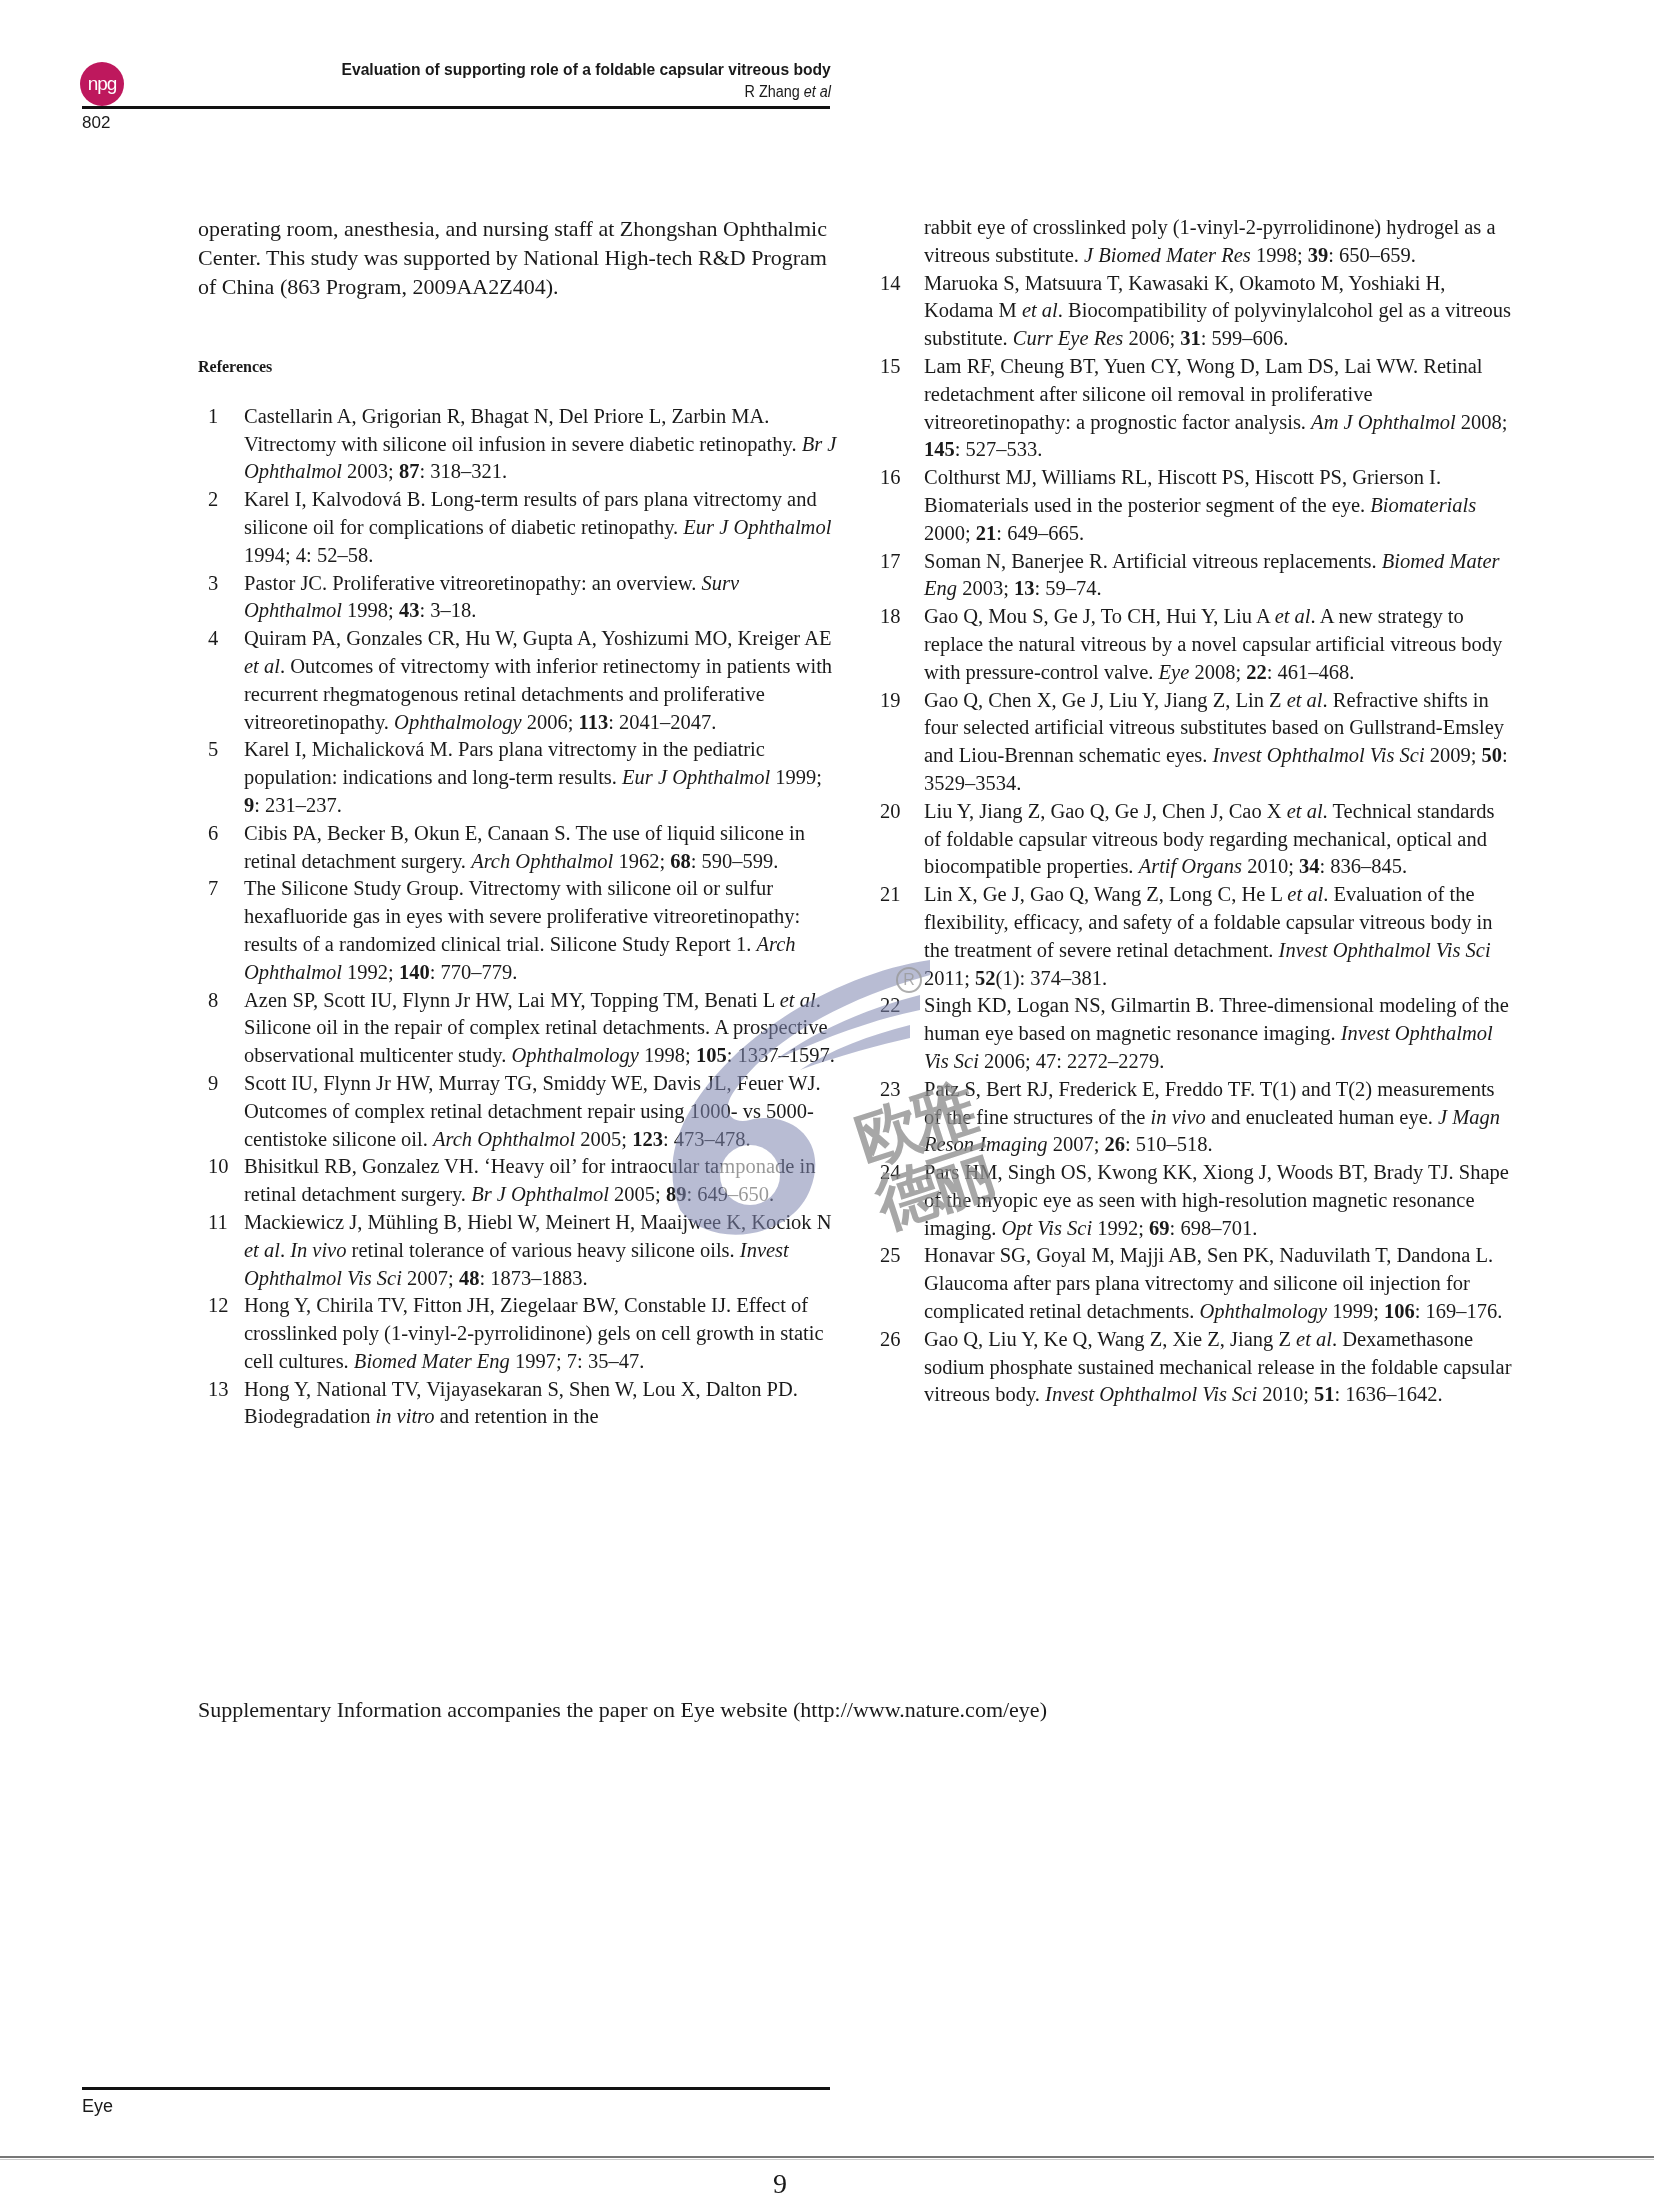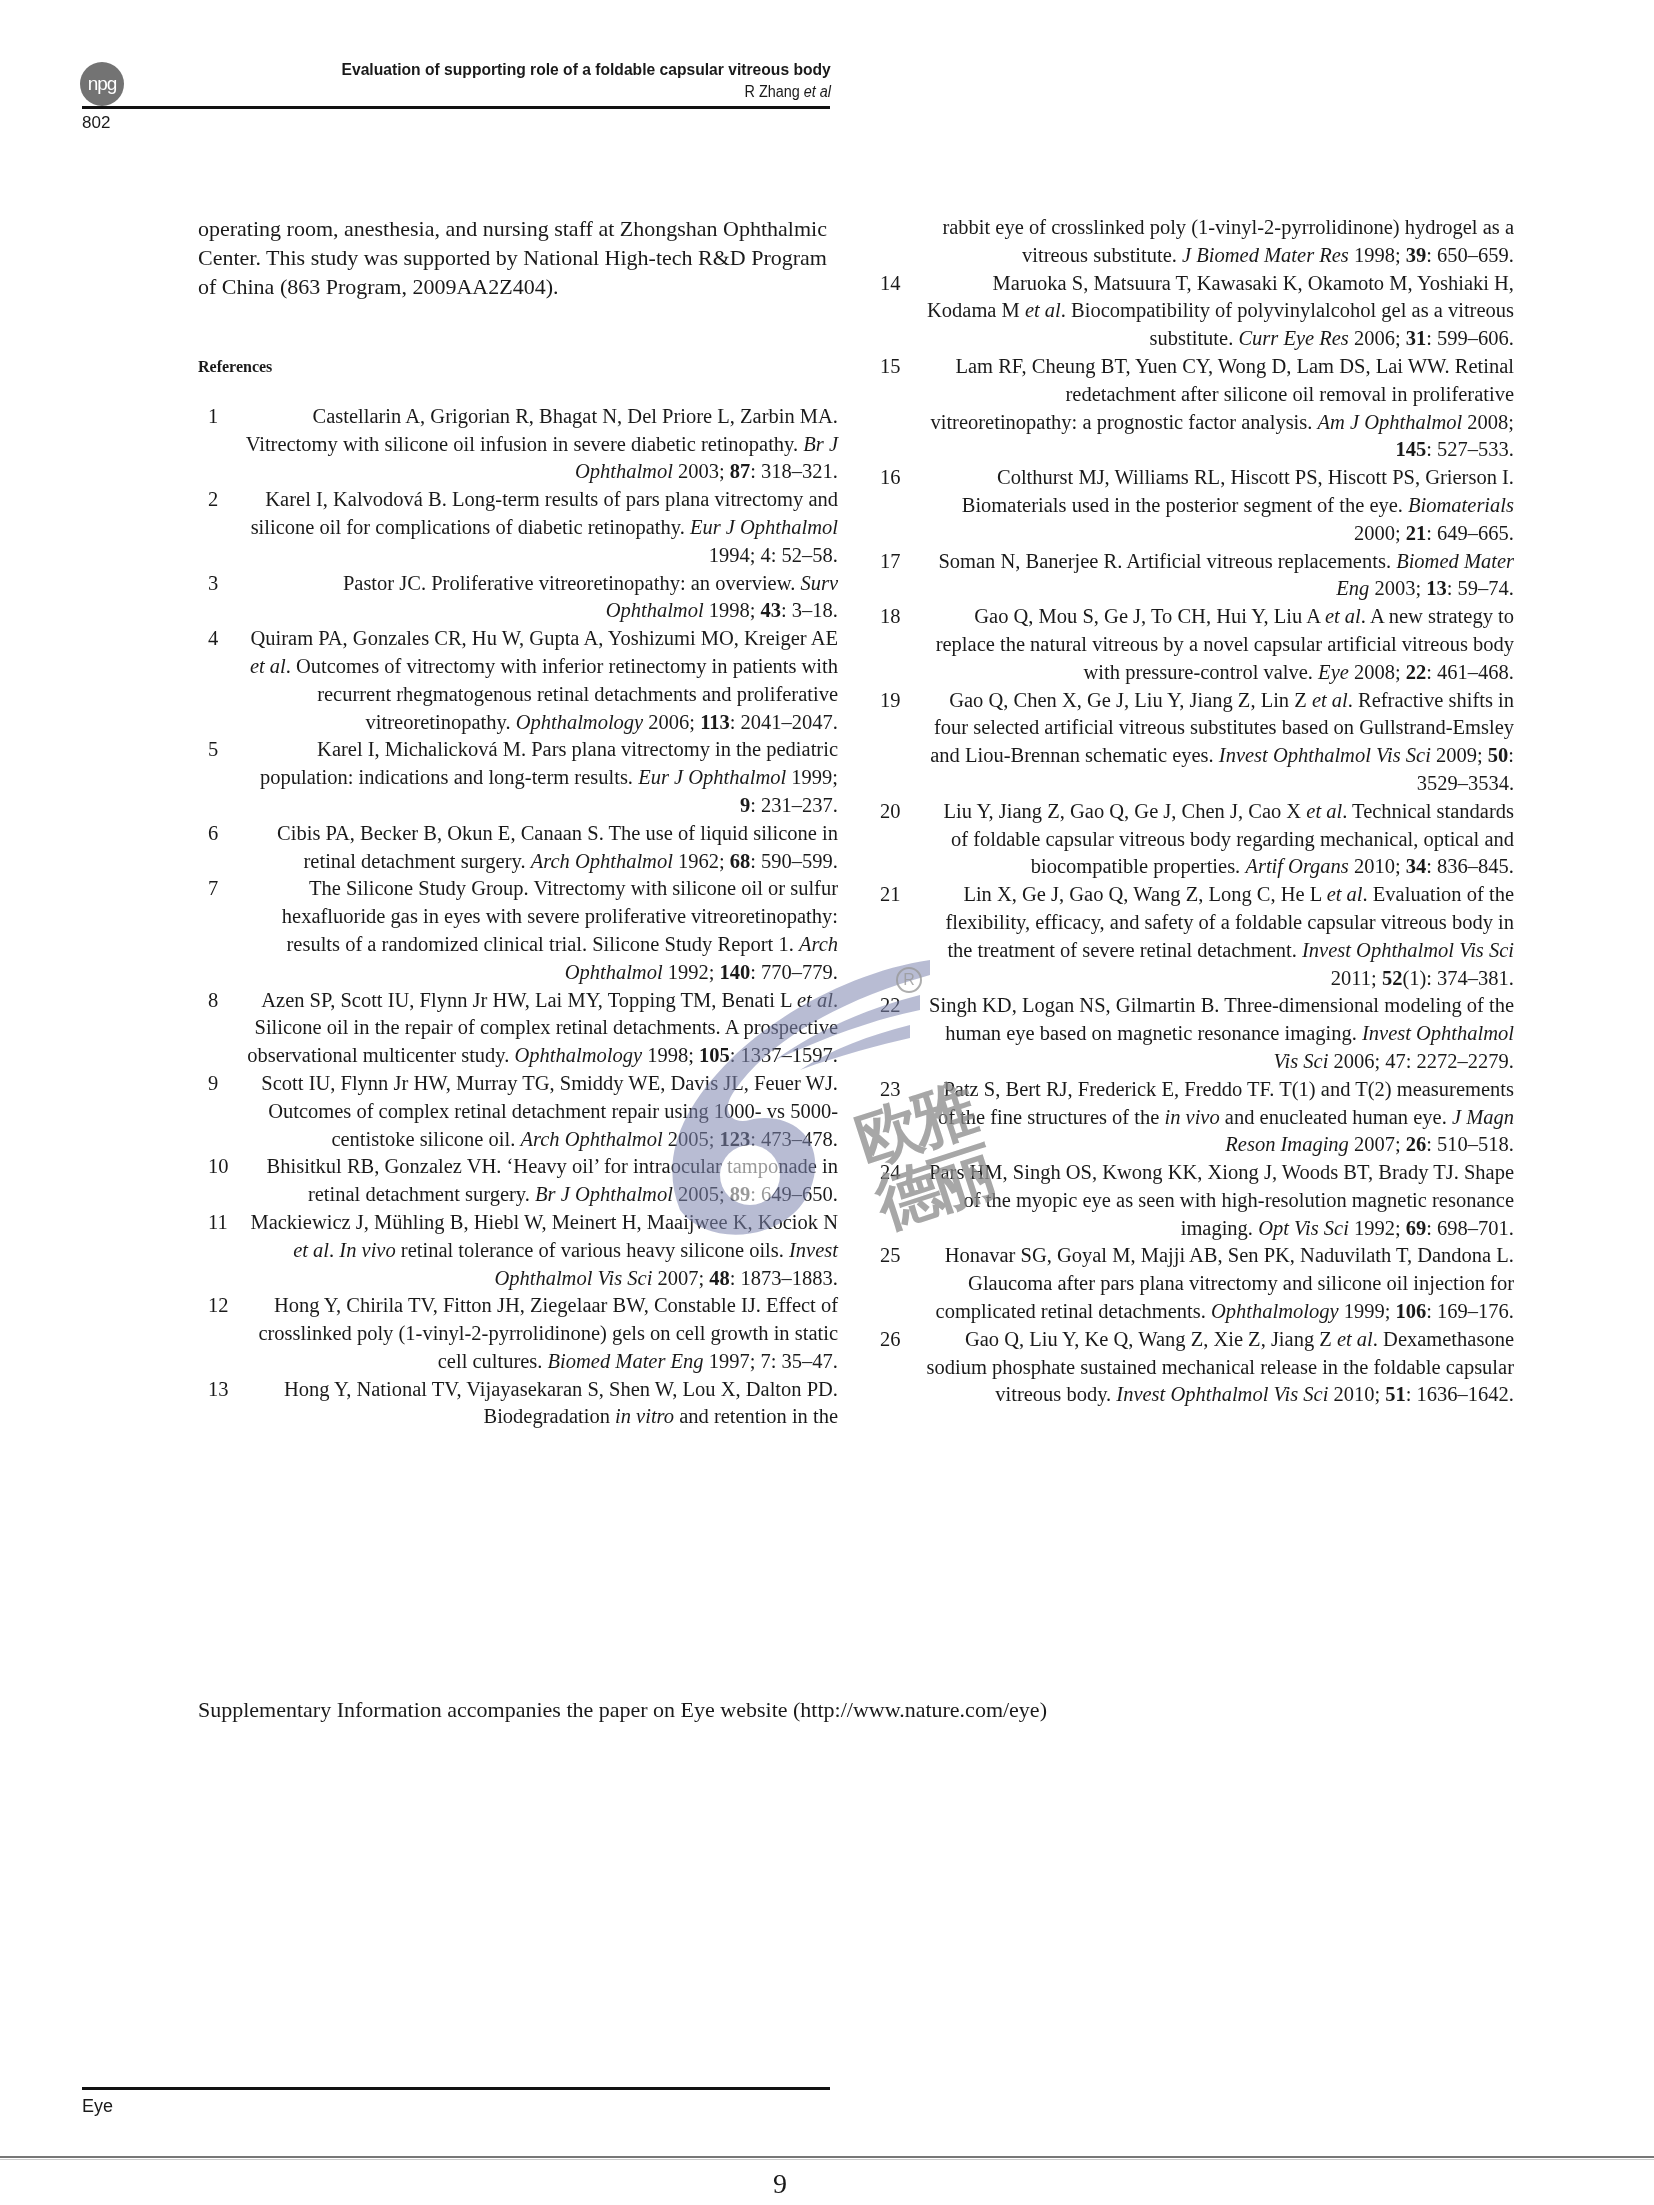--- a/index.html
+++ b/index.html
@@ -1,38 +1,38 @@
 <!DOCTYPE html>
 <html><head>
 <meta charset="utf-8">
 <style>
   html, body { margin:0; padding:0; background:#ffffff; }
   body { width:1654px; height:2205px; position:relative; overflow:hidden;
          font-family:"Liberation Serif","DejaVu Serif",serif; color:#1a1a1a; }
   .logo { position:absolute; left:80px; top:62px; width:44px; height:44px; border-radius:50%;
-          background:#737373; color:#fff; font-family:"Liberation Sans",sans-serif; font-size:19px;
+          background:#be185d; color:#fff; font-family:"Liberation Sans",sans-serif; font-size:19px;
           display:flex; align-items:center; justify-content:center; letter-spacing:-1px; }
   .hdr-title { position:absolute; right:823px; top:60px; font-family:"Liberation Sans","DejaVu Sans",sans-serif;
                font-weight:bold; font-size:17px; transform:scaleX(0.92); transform-origin:right; white-space:nowrap; }
   .hdr-author { position:absolute; right:823px; top:83px; font-family:"Liberation Sans","DejaVu Sans",sans-serif;
                 font-size:16px; white-space:nowrap; transform:scaleX(0.9); transform-origin:right; }
   .hdr-author i { font-style:italic; }
   .hdr-rule { position:absolute; left:82px; width:748px; top:106px; height:3px; background:#111; }
   .page-no { position:absolute; left:82px; top:113px; font-family:"Liberation Sans",sans-serif; font-size:17px; }
 
   .col { position:absolute; font-size:20.5px; line-height:27.8px; }
   .col-left { left:198px; width:640px; top:214px; }
   .col-right { left:878px; width:636px; top:214px; }
 
   .para { margin:0; width:640px; font-size:22px; line-height:29px; }
   .refs-heading { margin:52px 0 22px 0; font-weight:bold; font-size:16px; }
 
   .ref { display:flex; margin:0; }
   .ref-num { width:46px; flex:0 0 46px; padding-left:10px; box-sizing:border-box; }
-  .ref-text { flex:1;text-align:right; }
+  .ref-text { flex:1; }
   .col-right .ref-num { width:46px; flex:0 0 46px; padding-left:2px; }
   .ref-text i { font-style:italic; }
   .ref-text b { font-weight:bold; }
   .cont { padding-left:46px; }
 
   .supp { position:absolute; left:198px; top:1697px; font-size:22px; white-space:nowrap; }
 
   .foot-rule { position:absolute; left:82px; width:748px; top:2087px; height:3px; background:#111; }
   .foot-journal { position:absolute; left:82px; top:2096px; font-family:"Liberation Sans",sans-serif; font-size:18px; }
   .page-rule { position:absolute; left:0; right:0; top:2156px; height:2px; background:#777; }

